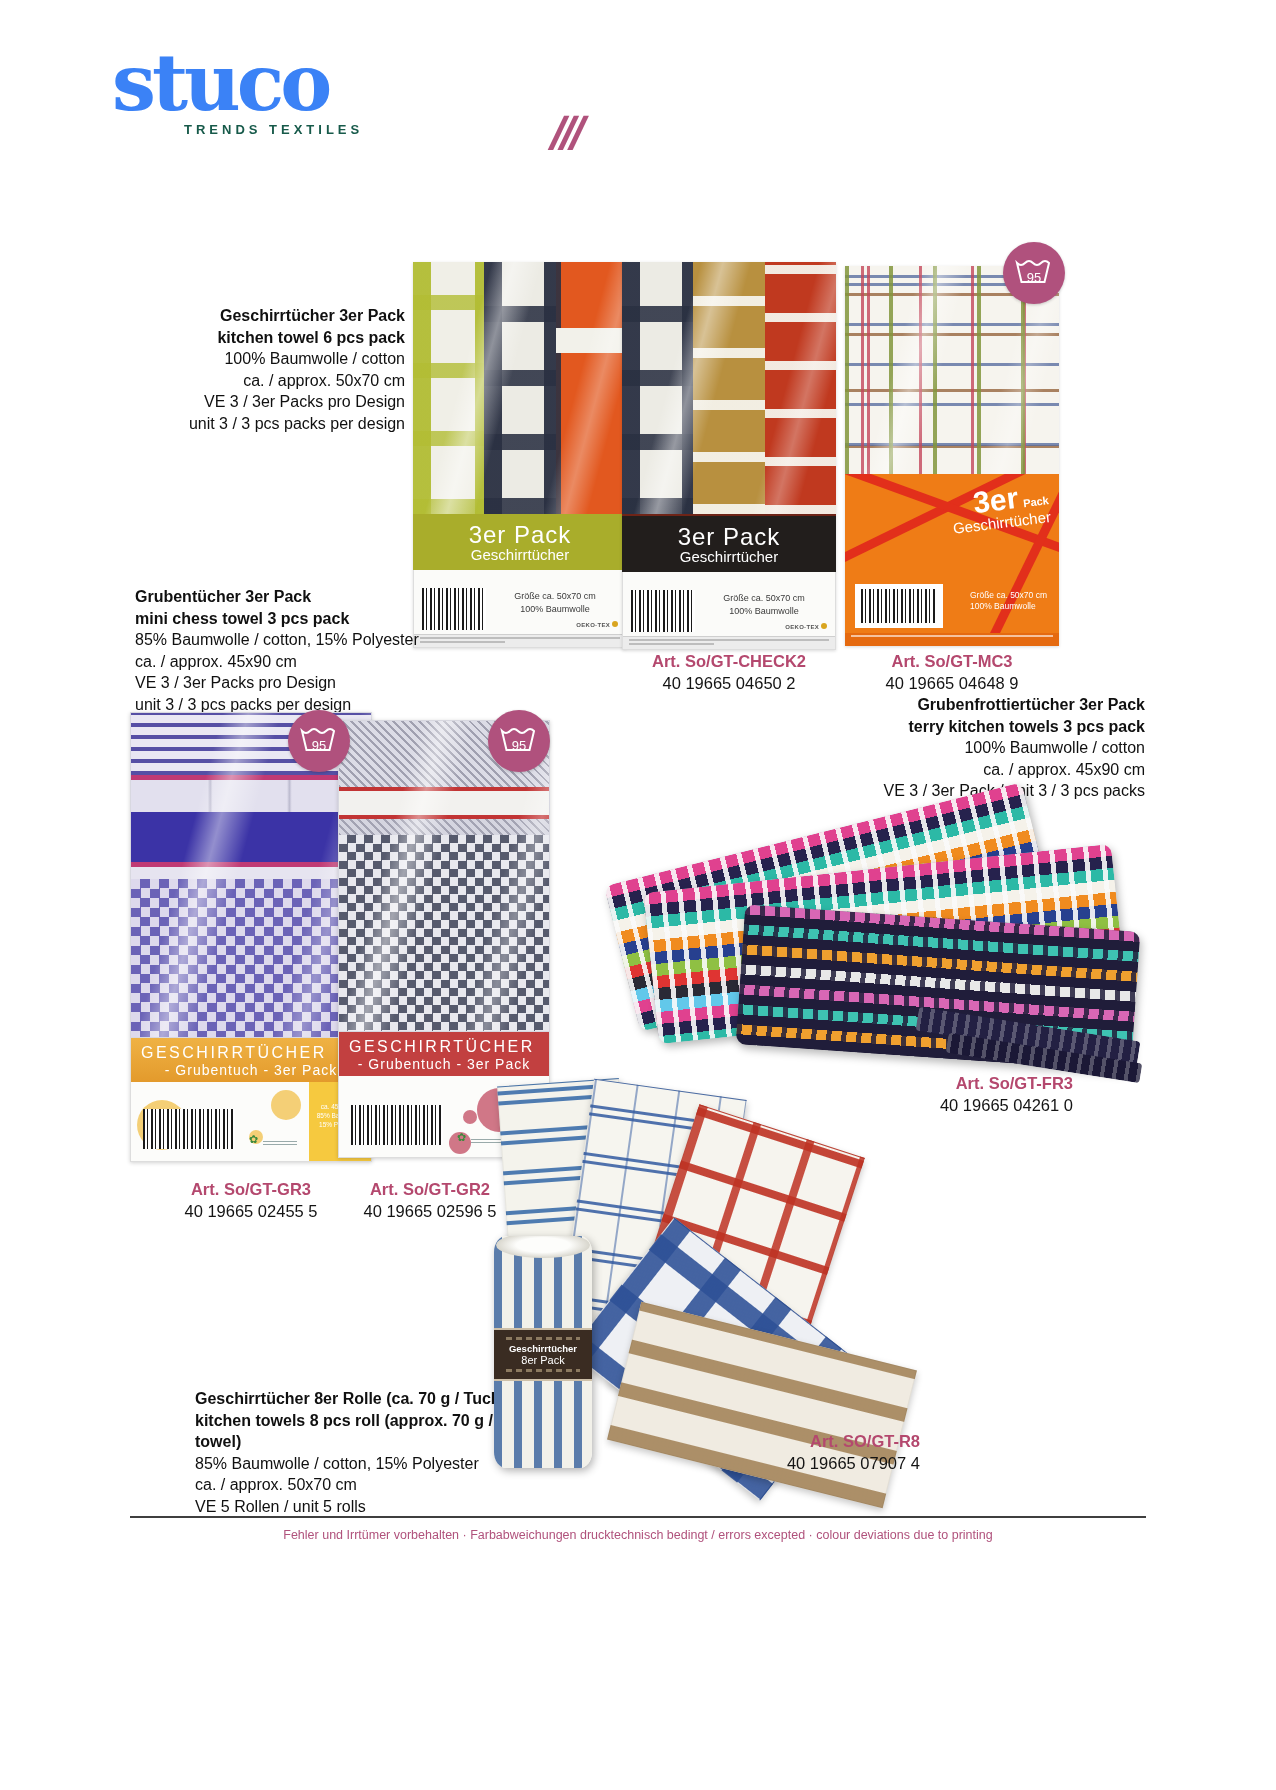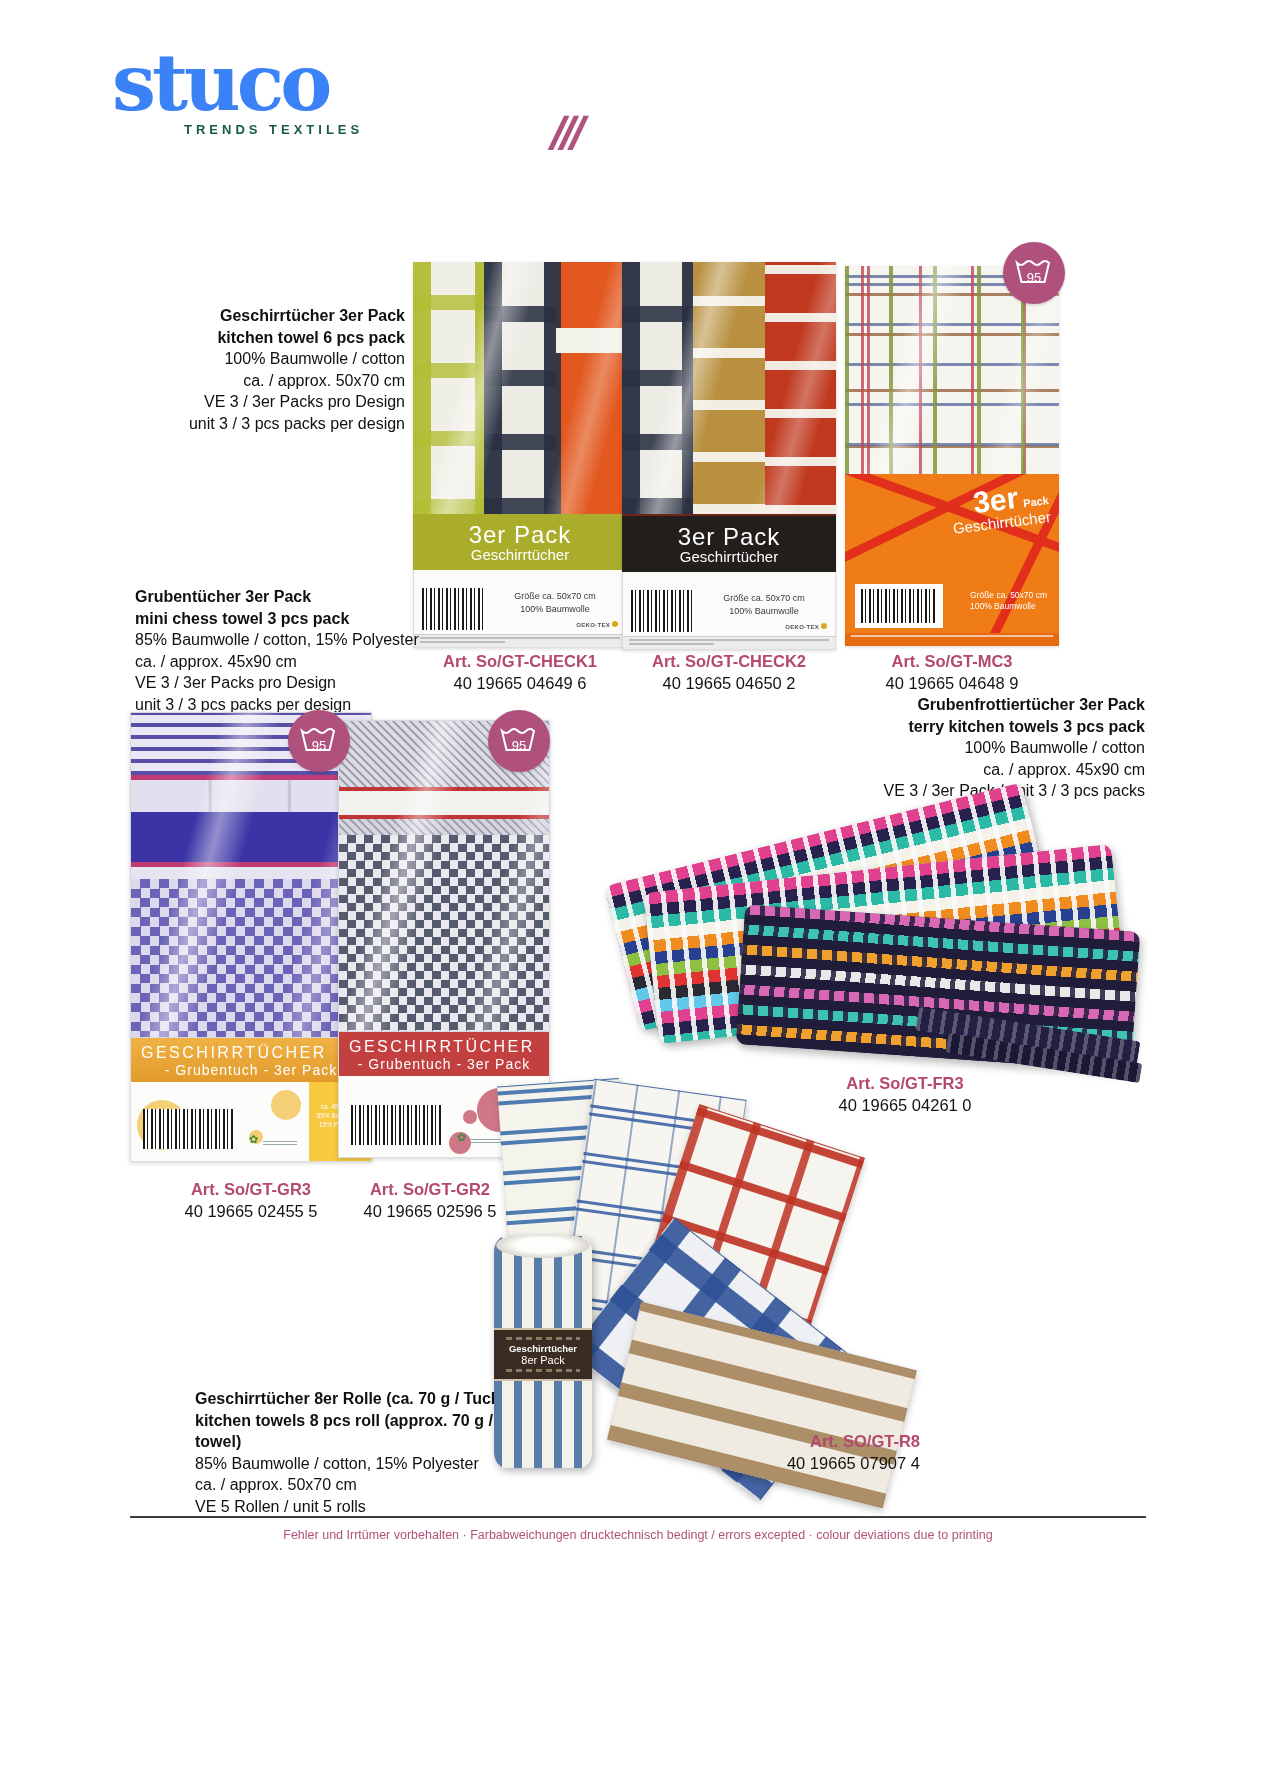--- a/index.html
+++ b/index.html
@@ -287,24 +287,20 @@
     </div>
   </div>
 
   <div class="b95" style="left:1003px;top:242px;">
     <svg width="40" height="30" viewBox="0 0 40 30">
       <path d="M3 7 q4 4 8 0 q4 -4 8 0 q4 4 8 0 q4 -4 8 0 l-4.5 19 h-23 z" fill="none" stroke="#ffffff" stroke-width="2"></path>
     </svg>
     <span class="num">95</span>
   </div>
 
-  <div class="artblock" style="left:413px;top:650px;width:214px;">
-    <div class="art">Art. So/GT-CHECK1</div>
-    <div class="ean">40 19665 04649 6</div>
-  </div>
   <div class="artblock" style="left:622px;top:650px;width:214px;">
     <div class="art">Art. So/GT-CHECK2</div>
     <div class="ean">40 19665 04650 2</div>
   </div>
   <div class="artblock" style="left:845px;top:650px;width:214px;">
     <div class="art">Art. So/GT-MC3</div>
     <div class="ean">40 19665 04648 9</div>
   </div>
 
   <div class="info" style="left:135px;top:586px;width:340px;">
@@ -405,21 +401,21 @@
   </div>
 
   <div class="terry-wrap">
     <div class="tw tw1 terryA"></div>
     <div class="tw tw2 terryA"></div>
     <div class="tw tw3 terryB"></div>
     <div class="edgebar eb1"></div>
     <div class="edgebar eb2"></div>
   </div>
 
-  <div class="artblock ra" style="left:804px;top:1072px;width:202px;text-align:center;">
+  <div class="artblock ra" style="left:871px;top:1072px;width:202px;">
     <div class="art">Art. So/GT-FR3</div>
     <div class="ean">40 19665 04261 0</div>
   </div>
 
   <div class="info" style="left:195px;top:1388px;width:340px;">
     <div class="t">Geschirrtücher 8er Rolle (ca. 70 g / Tuch)</div>
     <div class="t">kitchen towels 8 pcs roll (approx. 70 g / towel)</div>
     <div>85% Baumwolle / cotton, 15% Polyester</div>
     <div>ca. / approx. 50x70 cm</div>
     <div>VE 5 Rollen / unit 5 rolls</div>

